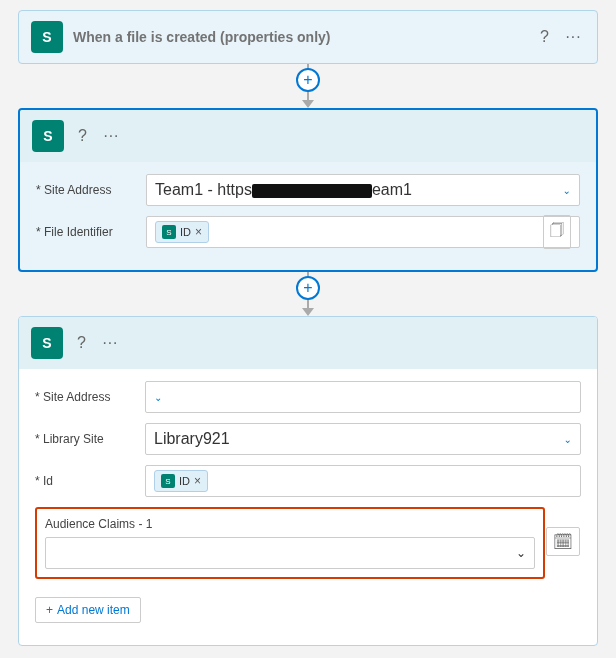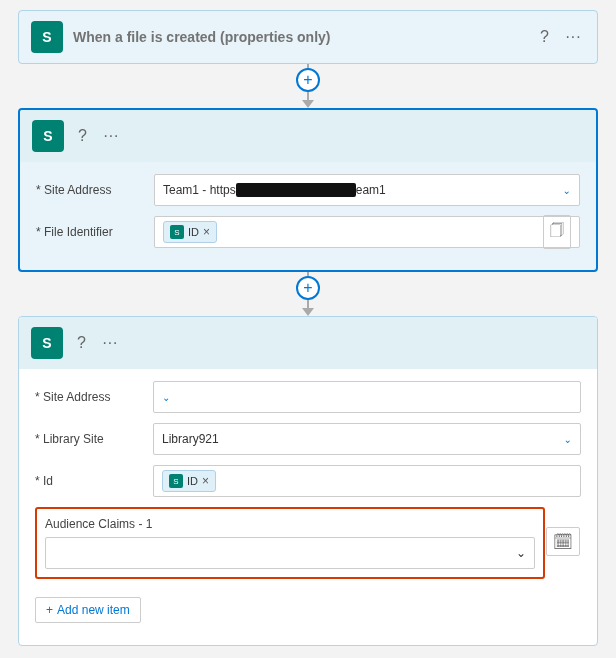--- a/index.html
+++ b/index.html
@@ -124,21 +124,21 @@
 
     
     .step-body {
       padding: 12px 16px;
     }
 
     .field-row {
       display: flex;
       align-items: center;
       margin-bottom: 10px;
-      gap: 8px;
+      gap: 0;
     }
 
     .field-label {
       min-width: 110px;
       font-size: 12px;
       color: #444;
     }
 
     .field-input {
       flex: 1;
@@ -153,21 +153,21 @@
       justify-content: space-between;
       cursor: pointer;
     }
 
     .field-input .chevron {
       color: #0078d4;
       font-size: 10px;
     }
 
     .field-input-text {
-      font-size: 12px;
+      font-size: 16px;
       color: #333;
       flex: 1;
     }
 
     .redacted {
       display: inline-block;
       background: #111;
       height: 14px;
       border-radius: 2px;
       vertical-align: middle;

